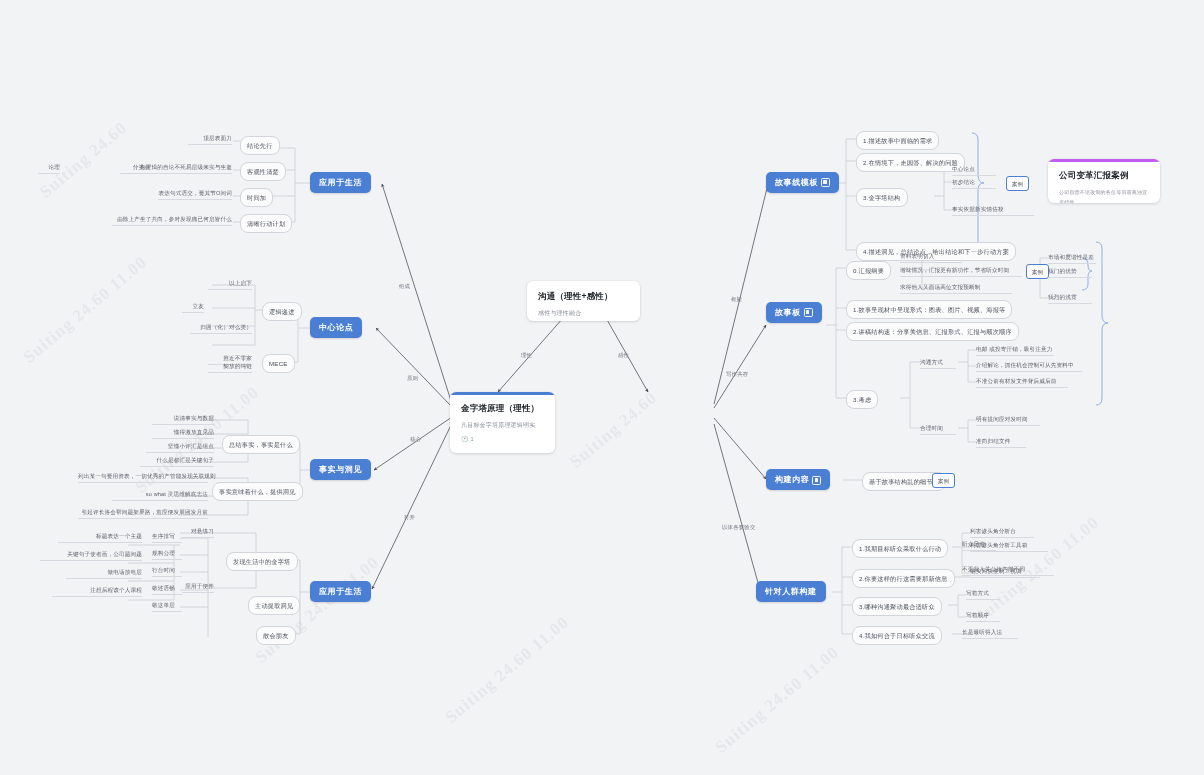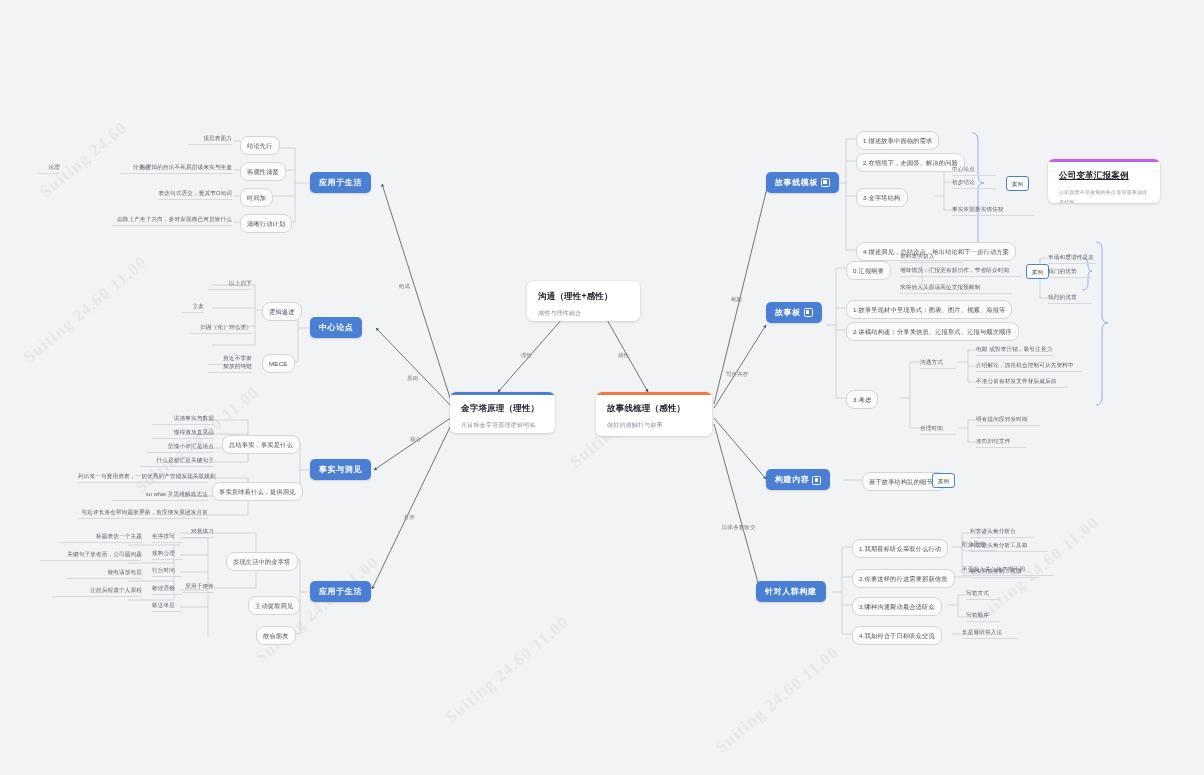--- a/index.html
+++ b/index.html
@@ -255,43 +255,34 @@
   <div class="elab" style="left:404px;top:514px;">打开</div>
   <div class="elab" style="left:731px;top:296px;">框架</div>
   <div class="elab" style="left:726px;top:371px;">写作共存</div>
   <div class="elab" style="left:722px;top:524px;">以体各要验交</div>
 
   <div class="node card" style="left:527px;top:281px;width:113px;height:40px;">
     <div class="c-title">沟通（理性+感性）</div>
     <div class="c-sub">感性与理性融合</div>
   </div>
 
-  <div class="node card" style="left:450px;top:392px;width:105px;height:41px;">
+  <div class="node card" style="left:450px;top:392px;width:105px;height:61px;">
     <div class="cap" style="background:#4a7fd4;"></div>
     <div class="c-title" style="margin-top:1px;">金字塔原理（理性）</div>
     <div class="c-sub">凡目标金字塔原理逻辑明实</div>
     <div class="c-meta">
       <span class="emo">🕐</span>
       <span class="cnt">1</span>
     </div>
   </div>
 
-  <div class="node card" style="left:596px;top:392px;width:116px;height:44px;">
-    <div class="cap" style="background:#f2784b;"></div>
-    <div class="c-title" style="margin-top:1px;">故事线梳理（感性）</div>
-    <div class="c-sub">做好的感触打与叙事</div>
-    <div class="c-meta">
-      <span class="emo" style="color:#e8483f;">❤</span>
-      <span class="cnt">1</span>
-    </div>
-  </div>
 
   <div class="node card" style="left:1048px;top:159px;width:112px;height:44px;">
     <div class="cap" style="background:#c35cf0;"></div>
-    <div class="c-title" style="margin-top:1px;text-decoration:underline;">公司变革汇报案例</div>
+    <div class="c-title" style="margin-top:1px;">公司变革汇报案例</div>
     <div class="c-sub" style="font-size:5px;">公司自营不论改制的各位等后遗离油宜店结性</div>
   </div>
 
   <div class="node pill" style="left:310px;top:172px;">
       <span>应用于生活</span>
     </div>
   <div class="node pill" style="left:310px;top:317px;">
       <span>中心论点</span>
     </div>
   <div class="node pill" style="left:310px;top:459px;">

